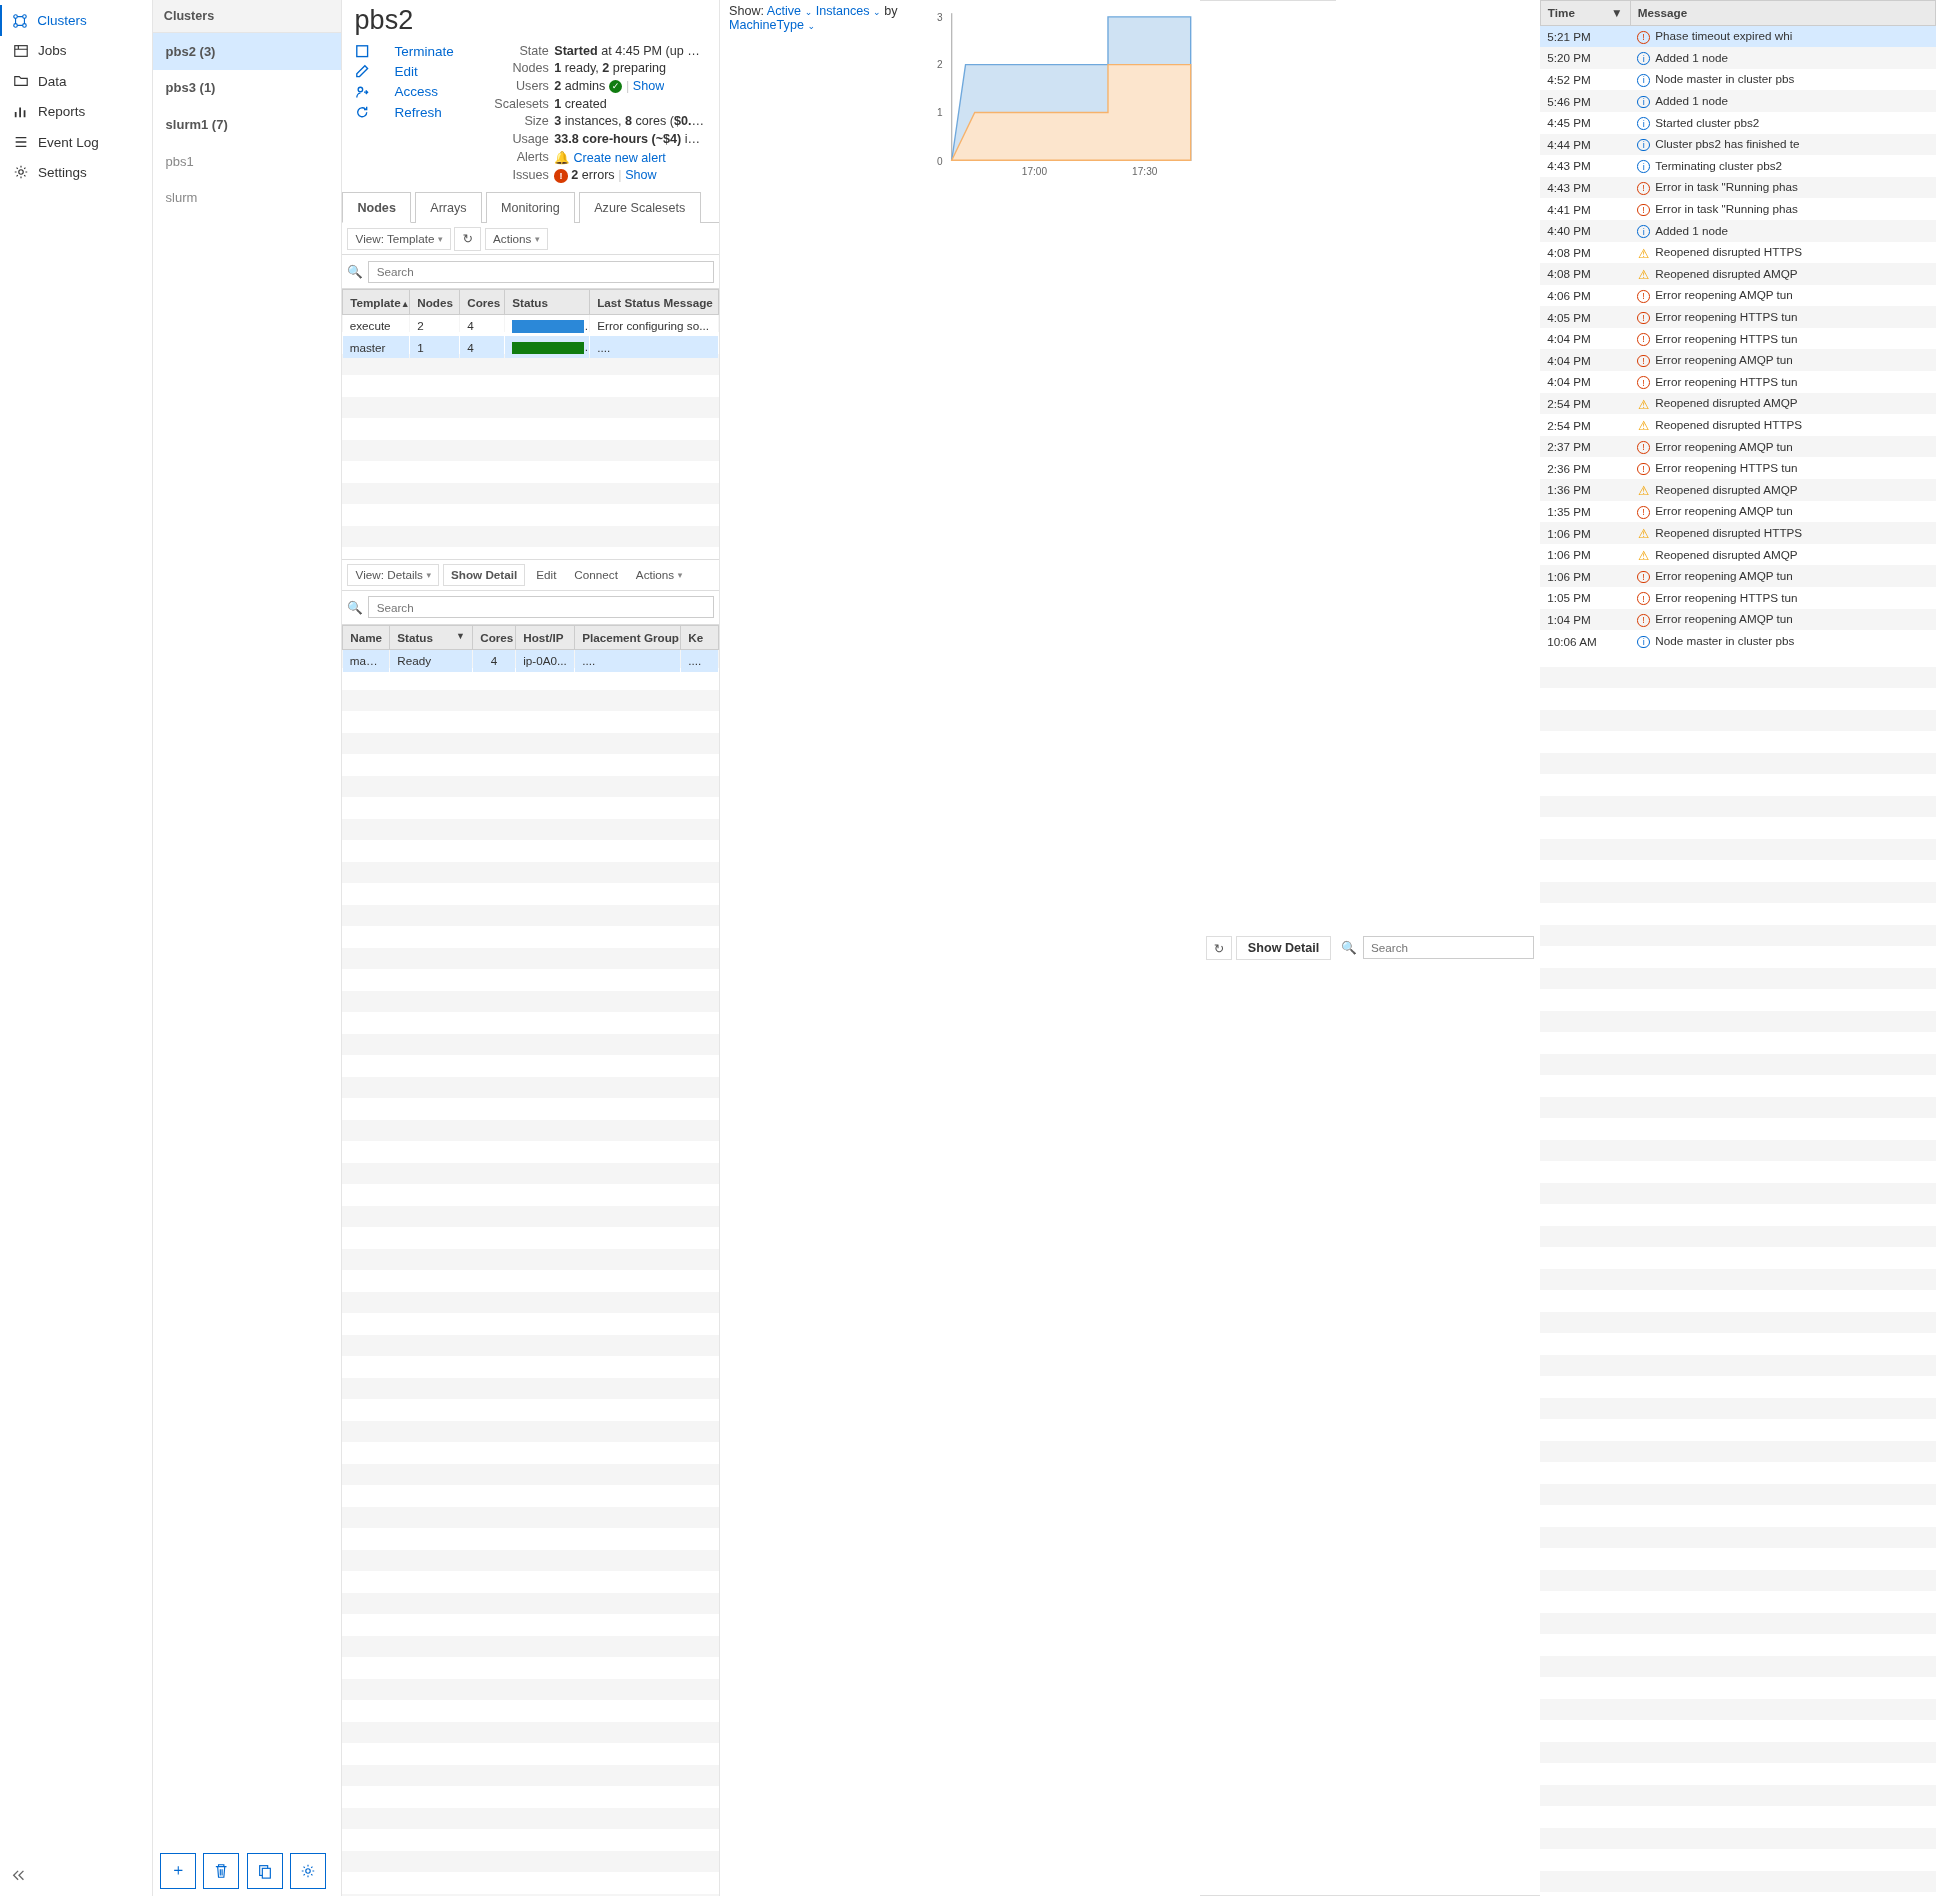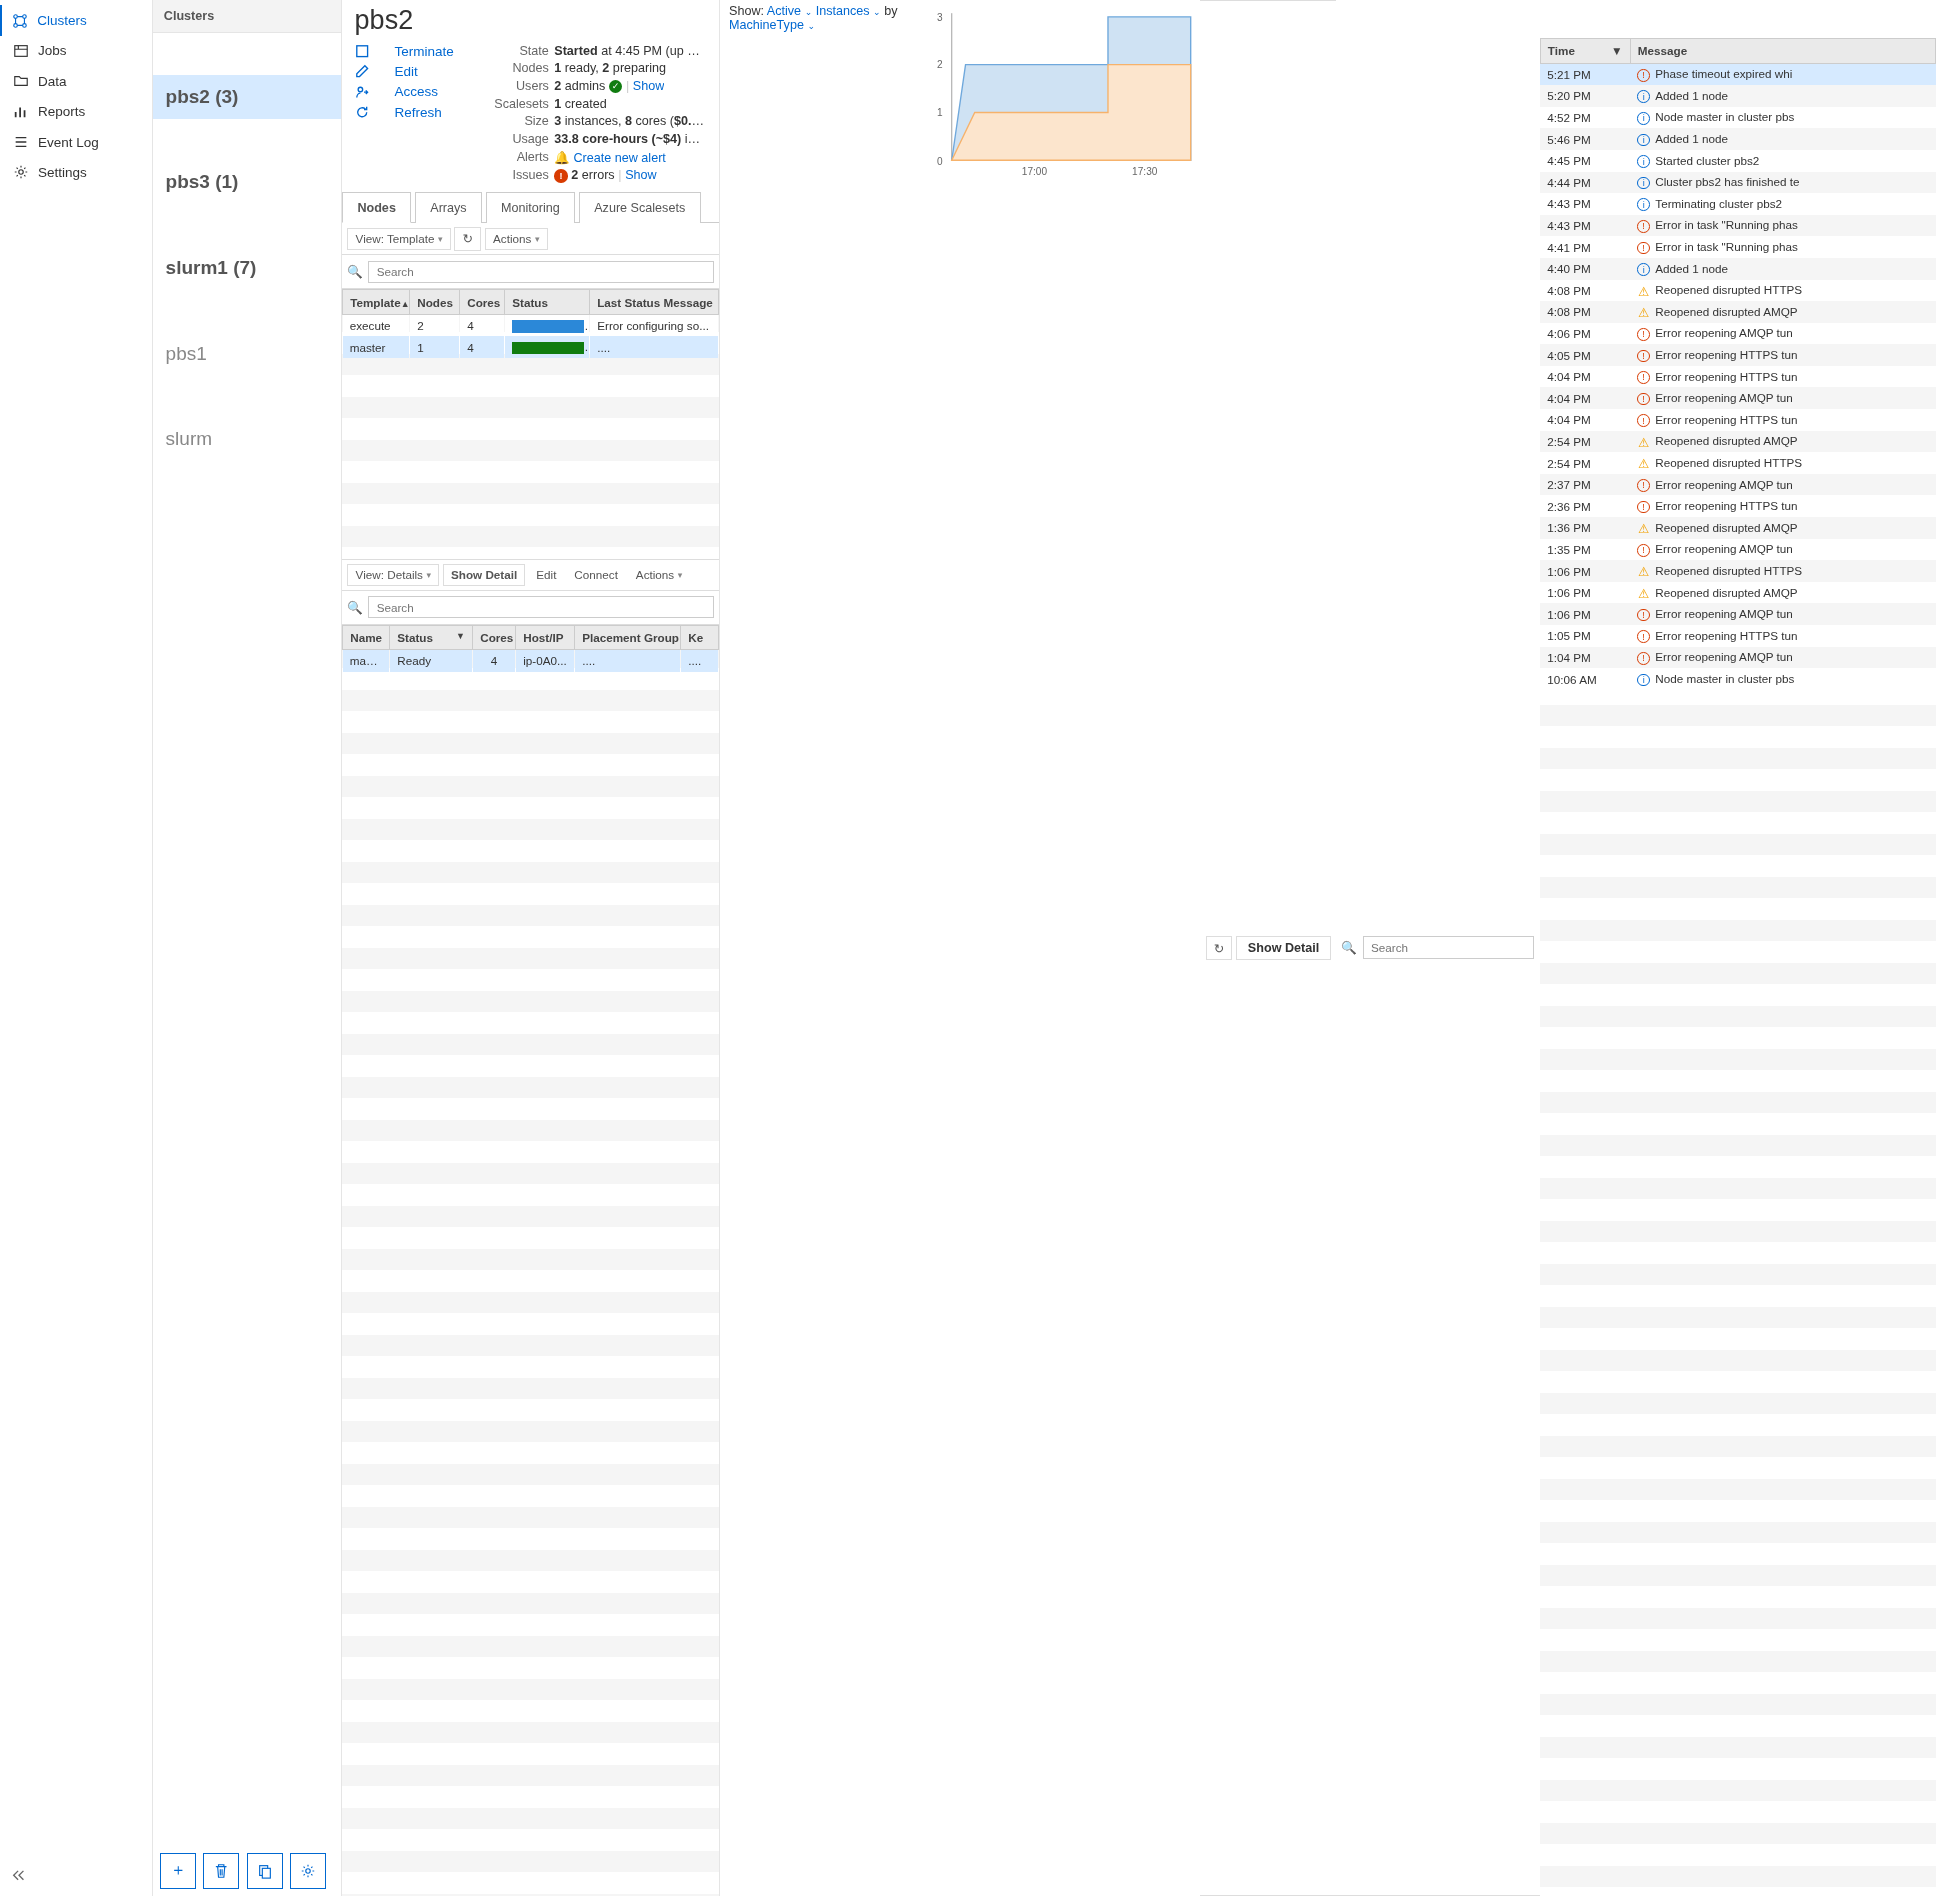--- a/index.html
+++ b/index.html
@@ -55,22 +55,21 @@
     padding: 9px 10.8px;
     font-weight: 600;
     color: #555;
     background: #f3f3f3;
     border-bottom: 0.9px solid #e5e5e5;
   }
   .cluster-item {
     padding: 10.8px 12.6px;
     cursor: pointer;
     color: #333;
-    font-size: 19px;
-    margin-top: 42px;
+    font-size: 13px;
   }
   .cluster-item.active { color: #555; font-weight:600; }
   .cluster-item.selected { background: #d6eaff; font-weight:600; color:#555; }
   .cluster-item.inactive { color: #888; }
   .cluster-toolbar {
     margin-top: auto;
     display: flex;
     gap: 7.2px;
     padding: 7.2px;
   }
@@ -252,21 +251,20 @@
     padding: 3.6px 5.4px;
     gap:3.6px;
   }
   .right-toolbar .refresh-icon { border:0.9px solid #ddd; padding:3.6px 7.2px; cursor:pointer; color:#555; }
   .right-toolbar .seg { border:0.9px solid #ddd; padding:3.6px 10.8px; font-weight:600; cursor:pointer; }
 
   .events {
     flex:1;
     overflow:auto;
     background: repeating-linear-gradient(#fff, #fff 21.6px, #f5f5f5 21.6px, #f5f5f5 43px);
-    margin-top: 38px;
   }
   .events table { width:100%; border-collapse:collapse; font-size:11.7px; table-layout:fixed; }
   .events th {
     background:#eaeaea;
     text-align:left;
     padding:5.4px 7.2px;
     border:0.9px solid #ccc;
     font-weight:600;
     color:#444;
     position:sticky;

